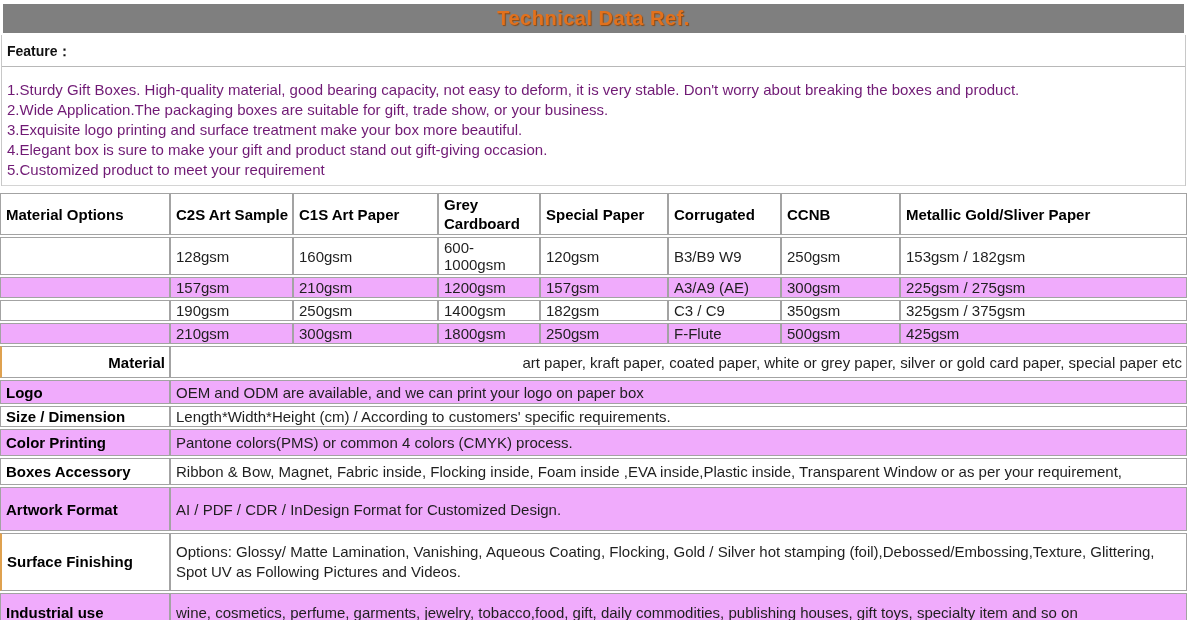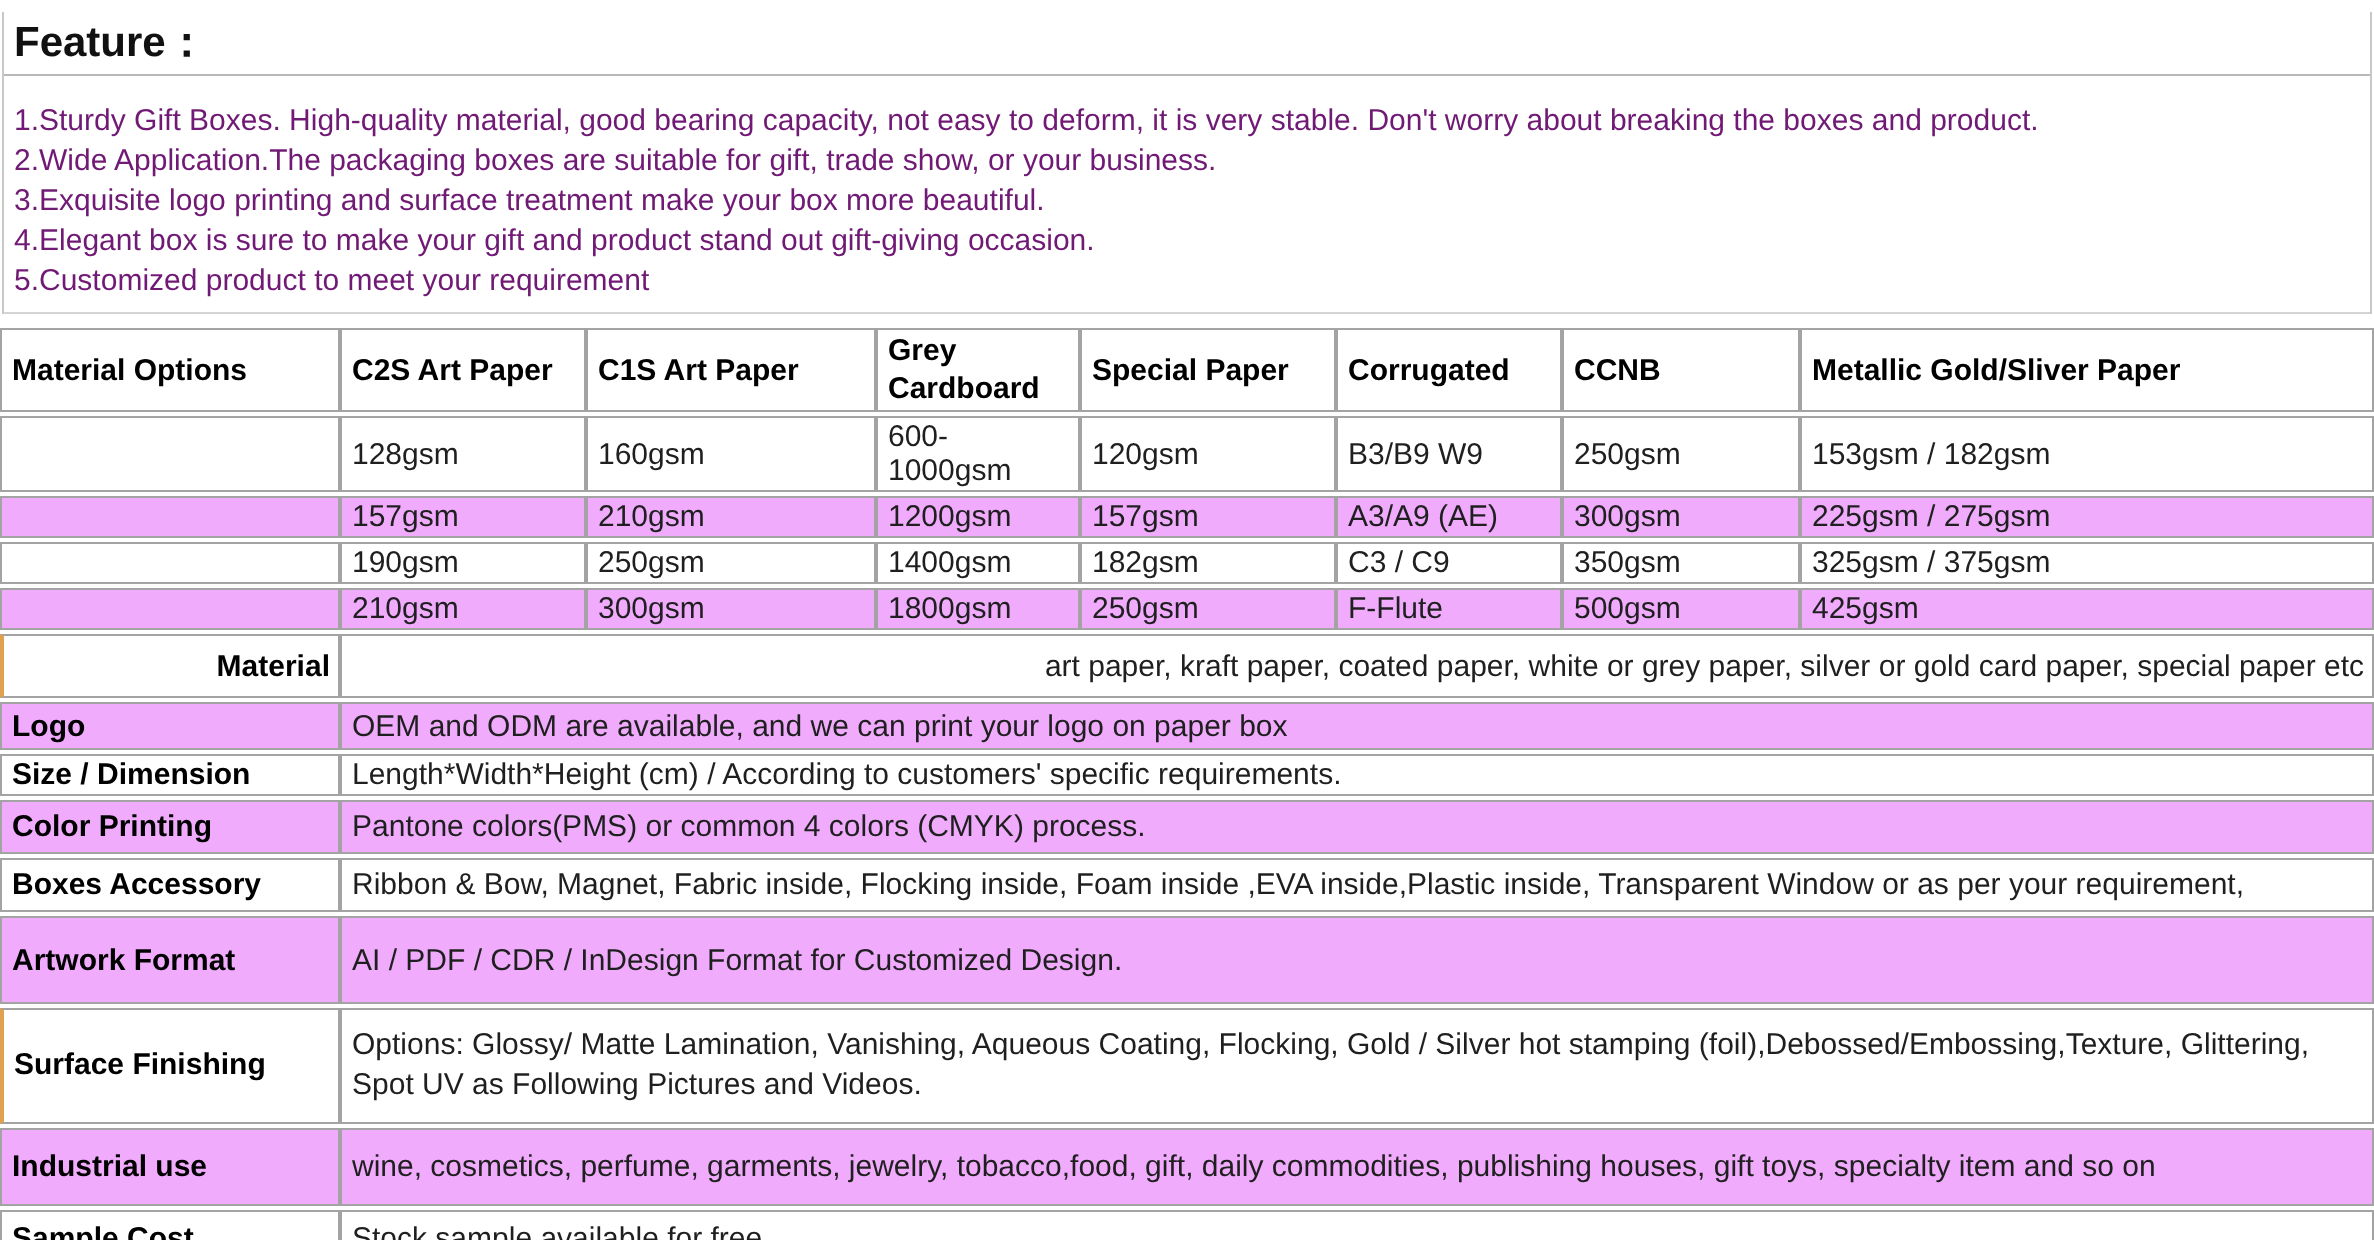--- a/index.html
+++ b/index.html
@@ -16,21 +16,21 @@
   .title-bar span{
     font-size:20px;font-weight:bold;color:#e2711d;
     text-shadow:1px 1px 1px #8a4a14;letter-spacing:.5px;
   }
   .content-frame{
     margin:2px 1px 0 1px;
     border-left:1px solid #c8c8c8;border-right:1px solid #c8c8c8;
   }
   .feature-heading{
     border-bottom:1px solid #b8b8b8;
-    font-size:21px;font-weight:bold;color:#111;
+    font-size:14px;font-weight:bold;color:#111;
     padding:5px 4px 4px 5px;line-height:22px;
   }
   .feature-list{
     padding:13px 8px 5px 5px;
     border-bottom:1px solid #d4d4d4;
   }
   .feature-line{
     font-size:15px;line-height:20px;color:#701a75;
     white-space:nowrap;overflow:hidden;
   }
@@ -63,20 +63,23 @@
   tr.r-artwork td{height:44px;}
   tr.r-surface td{height:58px;line-height:20px;}
   tr.r-industrial td{height:39px;}
   tr.r-sample td{height:29px;}
 </style>
 </head>
 <body>
 
 <div class="page">
 
+  <div class="title-bar">
+    <span>Technical Data Ref.</span>
+  </div>
 
   <div class="content-frame">
     <div class="feature-heading">Feature：</div>
     <div class="feature-list">
       <div class="feature-line">1.Sturdy Gift Boxes. High-quality material, good bearing capacity, not easy to deform, it is very stable. Don't worry about breaking the boxes and product.</div>
       <div class="feature-line">2.Wide Application.The packaging boxes are suitable for gift, trade show, or your business.</div>
       <div class="feature-line">3.Exquisite logo printing and surface treatment make your box more beautiful.</div>
       <div class="feature-line">4.Elegant box is sure to make your gift and product stand out gift-giving occasion.</div>
       <div class="feature-line">5.Customized product to meet your requirement</div>
     </div>
@@ -89,21 +92,21 @@
         <col style="width:145px">
         <col style="width:102px">
       <col style="width:128px">
         <col style="width:113px">
         <col style="width:119px">
         <col style="width:287px">
     </colgroup>
     <tbody>
       <tr class="head-row">
         <th>Material Options</th>
-        <th>C2S Art Paper</th>
+        <th>C2S Art Sample</th>
         <th>C1S Art Paper</th>
         <th>Grey Cardboard</th>
         <th>Special Paper</th>
         <th>Corrugated</th>
         <th>CCNB</th>
         <th>Metallic Gold/Sliver Paper</th>
       </tr>
 
       <tr class="gsm">
         <td></td>

